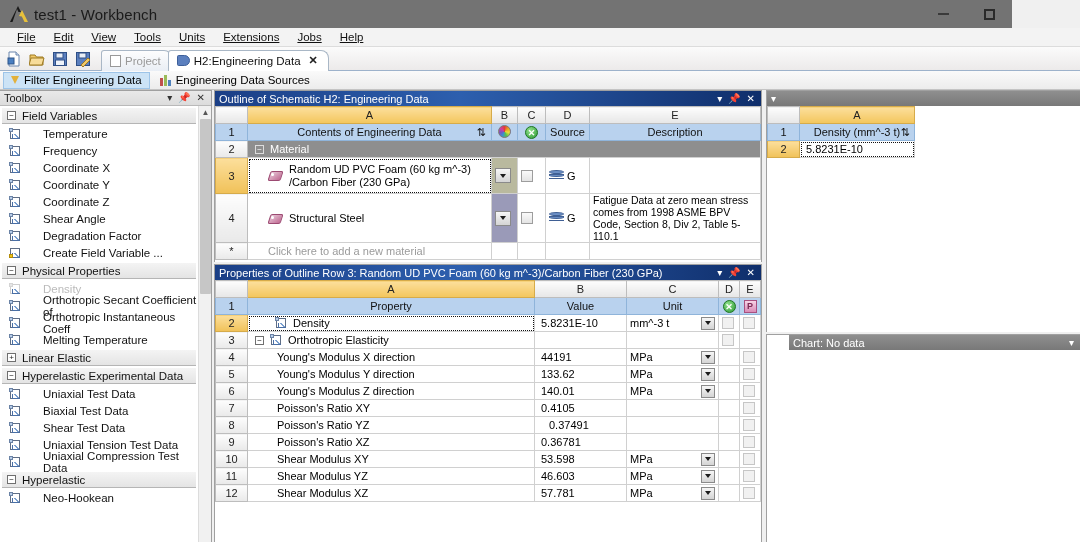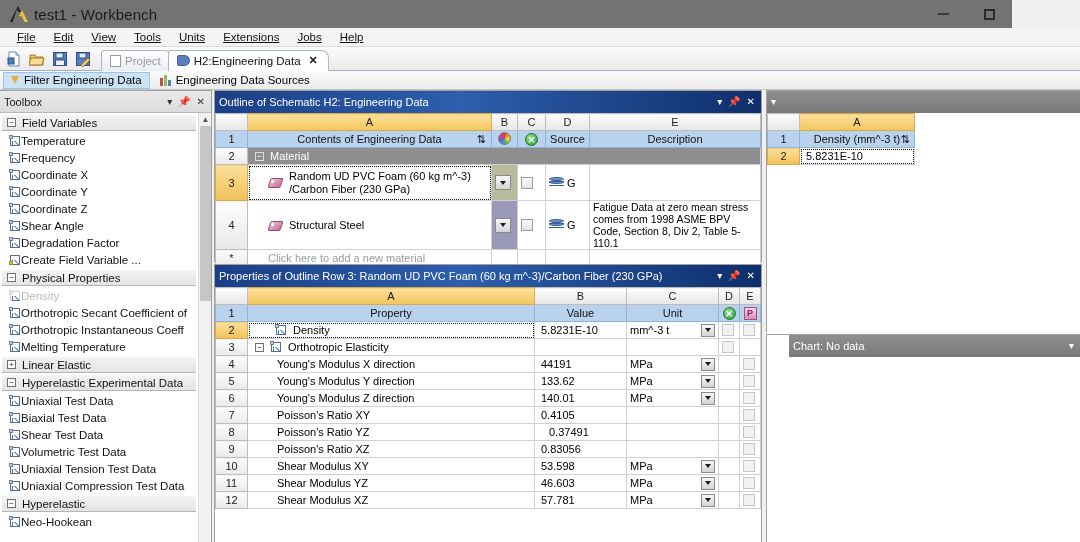--- a/index.html
+++ b/index.html
@@ -72,21 +72,21 @@
   }
   .fb-item { display: flex; align-items: center; gap: 5px; height: 17px; padding: 0 7px; font-size: 11.5px; margin-left: 3px;}
   .fb-item.active { background: #cce3f6; border: 1px solid #9dc4e8; }
   .funnel { width: 0; height: 0; border-left: 4px solid transparent; border-right: 4px solid transparent; border-top: 8px solid #e2b13c; }
   .bars-ico { width: 11px; height: 11px; display:flex; gap:1px; align-items:flex-end; }
   .bars-ico i { width: 3px; display:block; }
 
   
   .panel { position: absolute; background: #fff; border: 1px solid #a0a0a0; }
   .ph {
-    height: 22px; display: flex; align-items: center; padding: 0 4px;
+    height: 15px; display: flex; align-items: center; padding: 0 4px;
     font-size: 11px; color: #fff; white-space: nowrap; overflow: hidden;
   }
   .ph.active { background: linear-gradient(90deg,#1b3f86 0%, #2d5fae 45%, #0f2e6b 100%); }
   .ph.inactive { background: linear-gradient(#8b8b8b,#767676); color: #fff; }
   .ph-title { flex: 1; overflow: hidden; text-overflow: ellipsis; }
   .ph-ctrls { display: flex; align-items: center; gap: 6px; padding-right: 2px; }
   .ph-ctrls span { font-size: 10px; line-height: 10px; color: #fff; }
 
   
   #toolbox { left: 0; top: 90px; width: 212px; height: 452px; border-left: none; border-bottom: none; }
@@ -97,21 +97,21 @@
   .tbx-scroll-up { width:13px; height:13px; display:flex; align-items:center; justify-content:center; font-size:8px; color:#555;}
   .tbx-thumb { position:absolute; top:13px; left:1px; width:11px; height:175px; background:#c6c6c6; border-radius:1px;}
   .tbx-list { width: 199px; }
   .tbx-group {
     height: 17px; display: flex; align-items: center; gap: 6px; padding-left: 5px;
     background: linear-gradient(#f4f4f4,#e4e4e4);
     border-top: 1px solid #fff; border-bottom: 1px solid #b5b5b5;
     font-size: 11.5px; color: #111; margin: 1px 3px 1px 2px;
   }
   .exp { width: 9px; height: 9px; border: 1px solid #6f6f6f; background:#fff; font-size: 8px; line-height: 7px; text-align: center; color:#222; }
-  .tbx-row { height: 17px; display: flex; align-items: center; gap: 0; padding-left: 9px; font-size: 11.5px; color: #111; }
+  .tbx-row { height: 17px; display: flex; align-items: center; gap: 22px; padding-left: 9px; font-size: 11.5px; color: #111; }
   .tbx-row.disabled { color: #bbbbbb; }
   .chart-ico { width: 12px; height: 12px; position: relative; flex: none; }
   .chart-ico i {
     position:absolute; left:1px; top:1px; width:10px; height:10px;
     background:#fff; border:1px solid #5f6e86;
   }
   .chart-ico i::after {
     content:''; position:absolute; left:1px; top:4px; width:7px; height:4px;
     border-left:1px solid #4a6fa5; border-bottom:1px solid #4a6fa5;
     background: linear-gradient(45deg, transparent 45%, #7ba0d0 45%, #7ba0d0 60%, transparent 60%);
@@ -411,27 +411,20 @@
               <i></i>
               <b></b>
             </span>
             <span>Shear Test Data</span>
           </div>
           <div class="tbx-row">
             <span class="chart-ico">
               <i></i>
               <b></b>
             </span>
-            <span>Volumetric Test Data</span>
-          </div>
-          <div class="tbx-row">
-            <span class="chart-ico">
-              <i></i>
-              <b></b>
-            </span>
             <span>Uniaxial Tension Test Data</span>
           </div>
           <div class="tbx-row">
             <span class="chart-ico">
               <i></i>
               <b></b>
             </span>
             <span>Uniaxial Compression Test Data</span>
           </div>
           <div class="tbx-group">
@@ -754,21 +747,21 @@
                 <div class="cbx dim"></div>
               </td>
             </tr>
             <tr>
               <td class="rowhdr">9</td>
               <td>
                 <div class="cell-flex" style="padding-left:26px">
                   <span>Poisson's Ratio XZ</span>
                 </div>
               </td>
-              <td style="padding-left: 6px;">0.83056</td>
+              <td style="padding-left: 6px;">0.36781</td>
               <td>
                 <div class="unit-cell">
                   <span></span>
                 </div>
               </td>
               <td></td>
               <td>
                 <div class="cbx dim"></div>
               </td>
             </tr>

